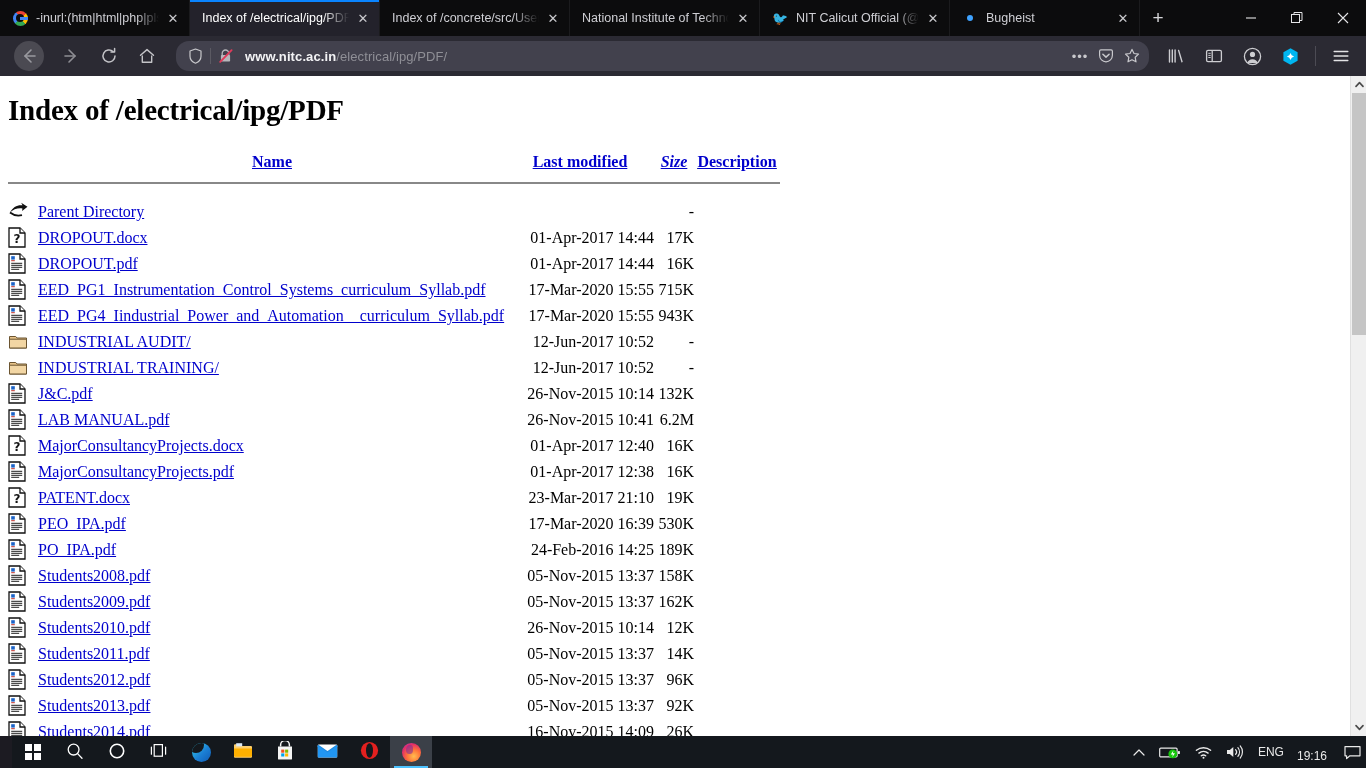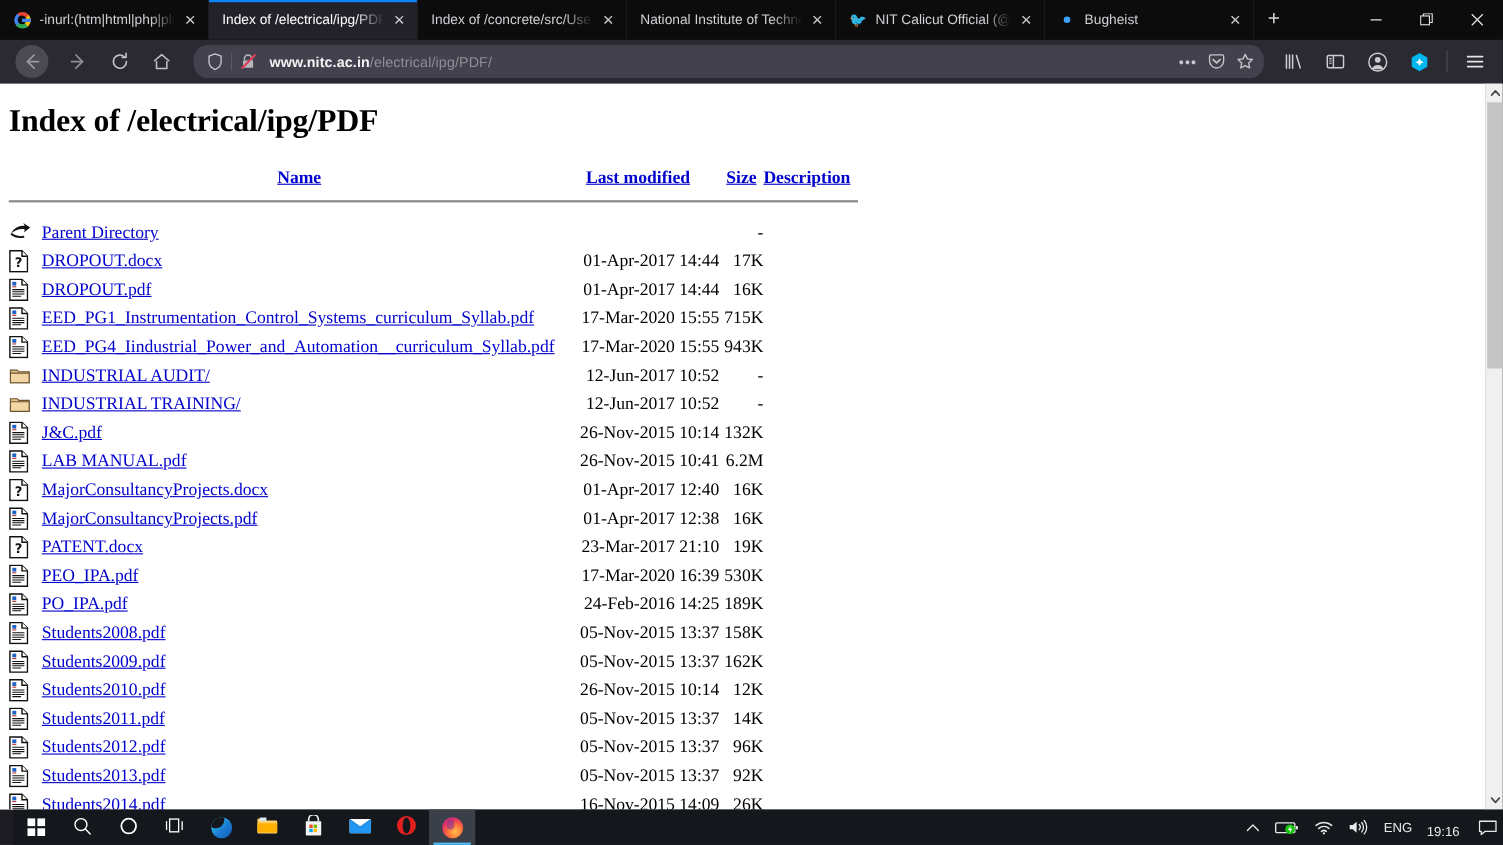--- a/index.html
+++ b/index.html
@@ -208,22 +208,22 @@
     vertical-align: bottom;
     height: 46px;
   }
   table.idx th a, table.idx td a {
     color: #0000cc;
     text-decoration: underline;
   }
   table.idx th.c-icon { width: 30px; }
   table.idx th.c-name { width: 468px; text-align: center; }
   table.idx th.c-mod  { width: 148px; text-align: center; }
-  table.idx th.c-size { width: 40px;  text-align: center; }
-  table.idx th.c-desc { width: 86px;  text-align: left; }
+  table.idx th.c-size { width: 40px;  text-align: center; font-style: italic; }
+  table.idx th.c-desc { width: 86px;  text-align: center; text-decoration: underline; }
   table.idx tr.rule td {
     padding: 0;
   }
   table.idx tr.rule hr {
     border: none;
     border-top: 2px solid #888;
     margin: 2px 0 8px 0;
     height: 0;
   }
   table.idx td {

